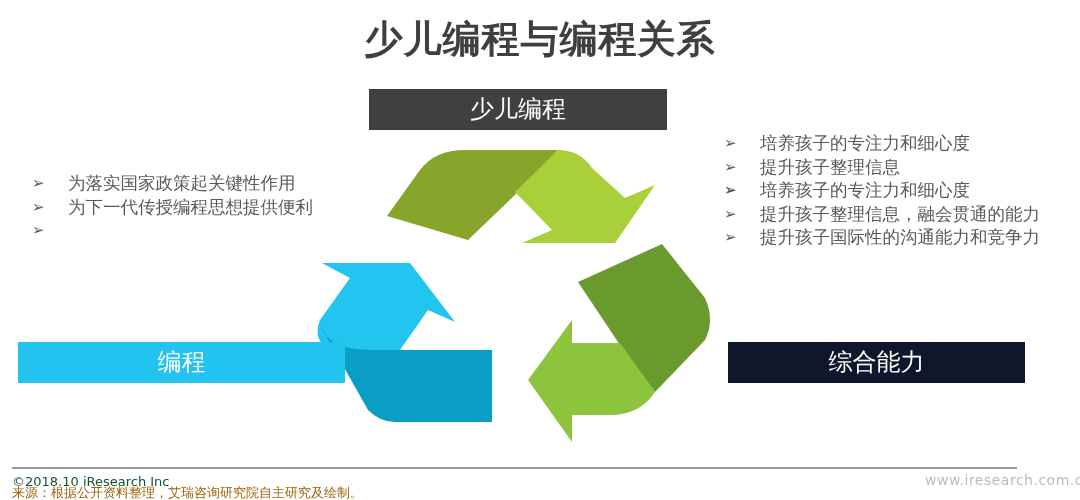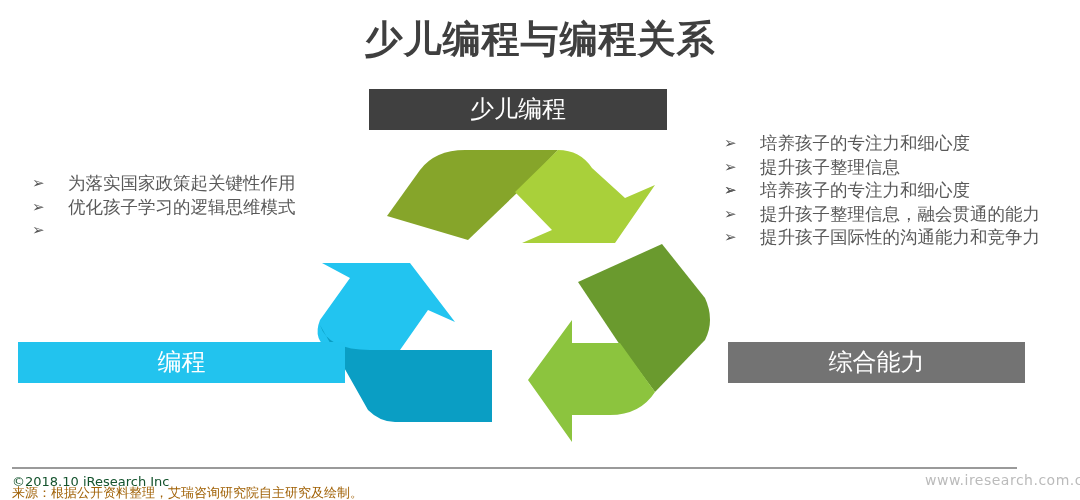--- a/index.html
+++ b/index.html
@@ -26,21 +26,21 @@
 <body>
 
 <div class="title">少儿编程与编程关系</div>
 
 <div class="box box-top" style="background:#404040">
   <span>少儿编程</span>
 </div>
 
 <ul class="list list-left">
   <li><span class="bullet">➢</span><span>为落实国家政策起关键性作用</span></li>
-  <li><span class="bullet">➢</span><span>优化孩子学习的逻辑思维模式</span></li>
+  <li><span class="bullet">➢</span><span>为下一代传授编程思想提供便利</span></li>
   <li><span class="bullet">➢</span></li>
 </ul>
 
 <ul class="list list-right">
   <li><span class="bullet">➢</span><span>培养孩子的专注力和细心度</span></li>
   <li><span class="bullet">➢</span><span>提升孩子整理信息</span></li>
   <li><span class="bullet">➢</span></li>
   <li><span class="bullet">➢</span><span>培养孩子的专注力和细心度</span></li>
   <li><span class="bullet">➢</span><span>提升孩子整理信息，融会贯通的能力</span></li>
   <li><span class="bullet">➢</span><span>提升孩子国际性的沟通能力和竞争力</span></li>
@@ -61,20 +61,20 @@
   <g>
     <path d="M268,152 L352,114 L395,168 Q405,190 395,210 L345,262 L310,215 Z" fill="#6a9a2e"></path>
     <path d="M310,213 L345,262 Q330,285 300,285 L262,285 L262,312 L218,250 L262,190 L262,213 Z" fill="#8cc43e"></path>
   </g>
 </svg>
 
 <div class="box box-left" style="background:#22c3ee">
   <span>编程</span>
 </div>
 
-<div class="box box-right" style="background:#737373">
+<div class="box box-right" style="background:#0f172a">
   <span>综合能力</span>
 </div>
 
 <div class="source">来源：根据公开资料整理，艾瑞咨询研究院自主研究及绘制。</div>
 <div class="divider"></div>
 <div class="copyright">©2018.10 iResearch Inc</div>
 <div class="website">www.iresearch.com.cn</div>
 
 </body></html>

